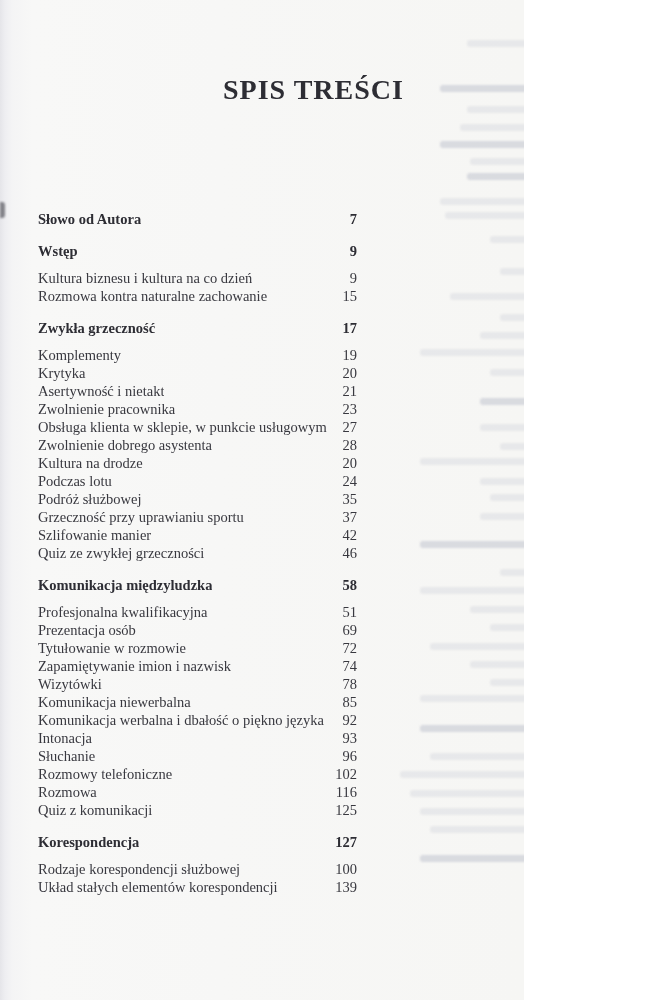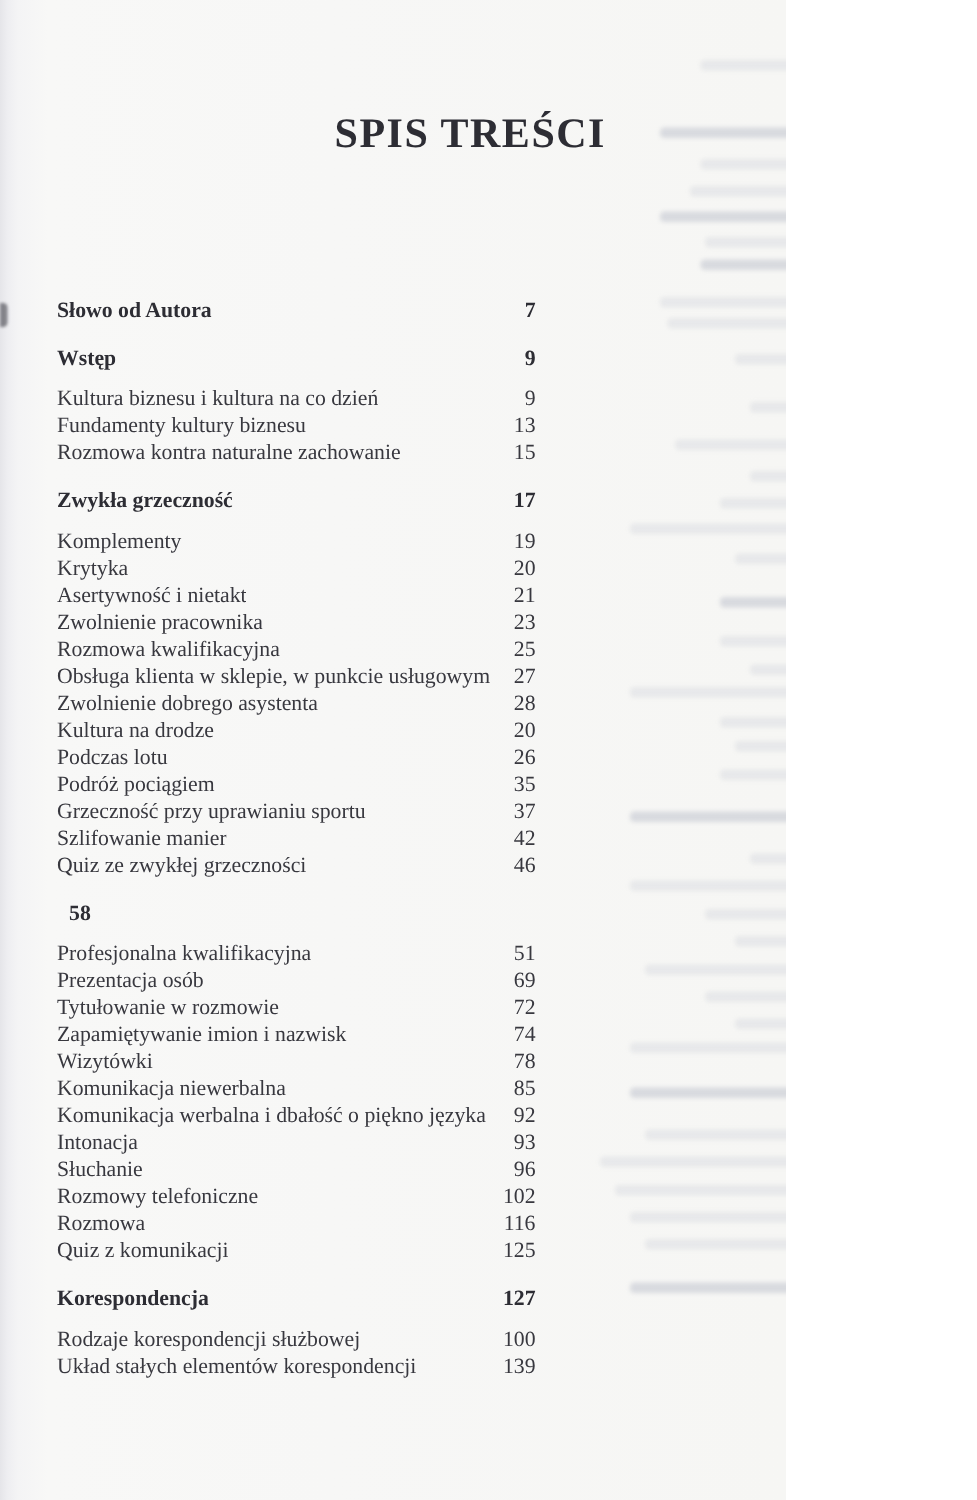--- a/index.html
+++ b/index.html
@@ -42,21 +42,21 @@
     font-size: 14.5px;
     white-space: nowrap;
     color: #38383f;
   }
   .row.chapter {
     margin-top: 14px;
     margin-bottom: 9px;
     font-weight: 700;
     color: #2d2d34;
   }
-  .row .label { overflow: hidden; }
+  .row .label { overflow: hidden; margin-top: 12px; }
   .row .num { padding-left: 8px; }
   .bleed-line {
     position: absolute;
     height: 7px;
     border-radius: 3px;
     filter: blur(1.3px);
   }
   .left-mark {
     position: absolute;
     left: 0; top: 202px;
@@ -87,24 +87,20 @@
   </div>
       <div class="row chapter">
     <span class="label">Wstęp</span>
     <span class="num">9</span>
   </div>
       <div class="row">
     <span class="label">Kultura biznesu i kultura na co dzień</span>
     <span class="num">9</span>
   </div>
       <div class="row">
-    <span class="label">Fundamenty kultury biznesu</span>
-    <span class="num">13</span>
-  </div>
-      <div class="row">
     <span class="label">Rozmowa kontra naturalne zachowanie</span>
     <span class="num">15</span>
   </div>
       <div class="row chapter">
     <span class="label">Zwykła grzeczność</span>
     <span class="num">17</span>
   </div>
       <div class="row">
     <span class="label">Komplementy</span>
     <span class="num">19</span>
@@ -115,56 +111,53 @@
   </div>
       <div class="row">
     <span class="label">Asertywność i nietakt</span>
     <span class="num">21</span>
   </div>
       <div class="row">
     <span class="label">Zwolnienie pracownika</span>
     <span class="num">23</span>
   </div>
       <div class="row">
-    <span class="label">Rozmowa kwalifikacyjna</span>
-    <span class="num">25</span>
-  </div>
-      <div class="row">
     <span class="label">Obsługa klienta w sklepie, w punkcie usługowym</span>
     <span class="num">27</span>
   </div>
       <div class="row">
     <span class="label">Zwolnienie dobrego asystenta</span>
     <span class="num">28</span>
   </div>
       <div class="row">
     <span class="label">Kultura na drodze</span>
     <span class="num">20</span>
   </div>
       <div class="row">
     <span class="label">Podczas lotu</span>
-    <span class="num">26</span>
-  </div>
-      <div class="row">
-    <span class="label">Podróż pociągiem</span>
+    <span class="num">24</span>
+  </div>
+      <div class="row">
+    <span class="label">Podróż służbowej</span>
     <span class="num">35</span>
   </div>
       <div class="row">
     <span class="label">Grzeczność przy uprawianiu sportu</span>
     <span class="num">37</span>
   </div>
       <div class="row">
     <span class="label">Szlifowanie manier</span>
     <span class="num">42</span>
   </div>
       <div class="row">
     <span class="label">Quiz ze zwykłej grzeczności</span>
     <span class="num">46</span>
   </div>
       <div class="row chapter">
+    <span class="label">Komunikacja międzyludzka</span>
     <span class="num">58</span>
   </div>
       <div class="row">
     <span class="label">Profesjonalna kwalifikacyjna</span>
     <span class="num">51</span>
   </div>
       <div class="row">
     <span class="label">Prezentacja osób</span>
     <span class="num">69</span>
   </div>

